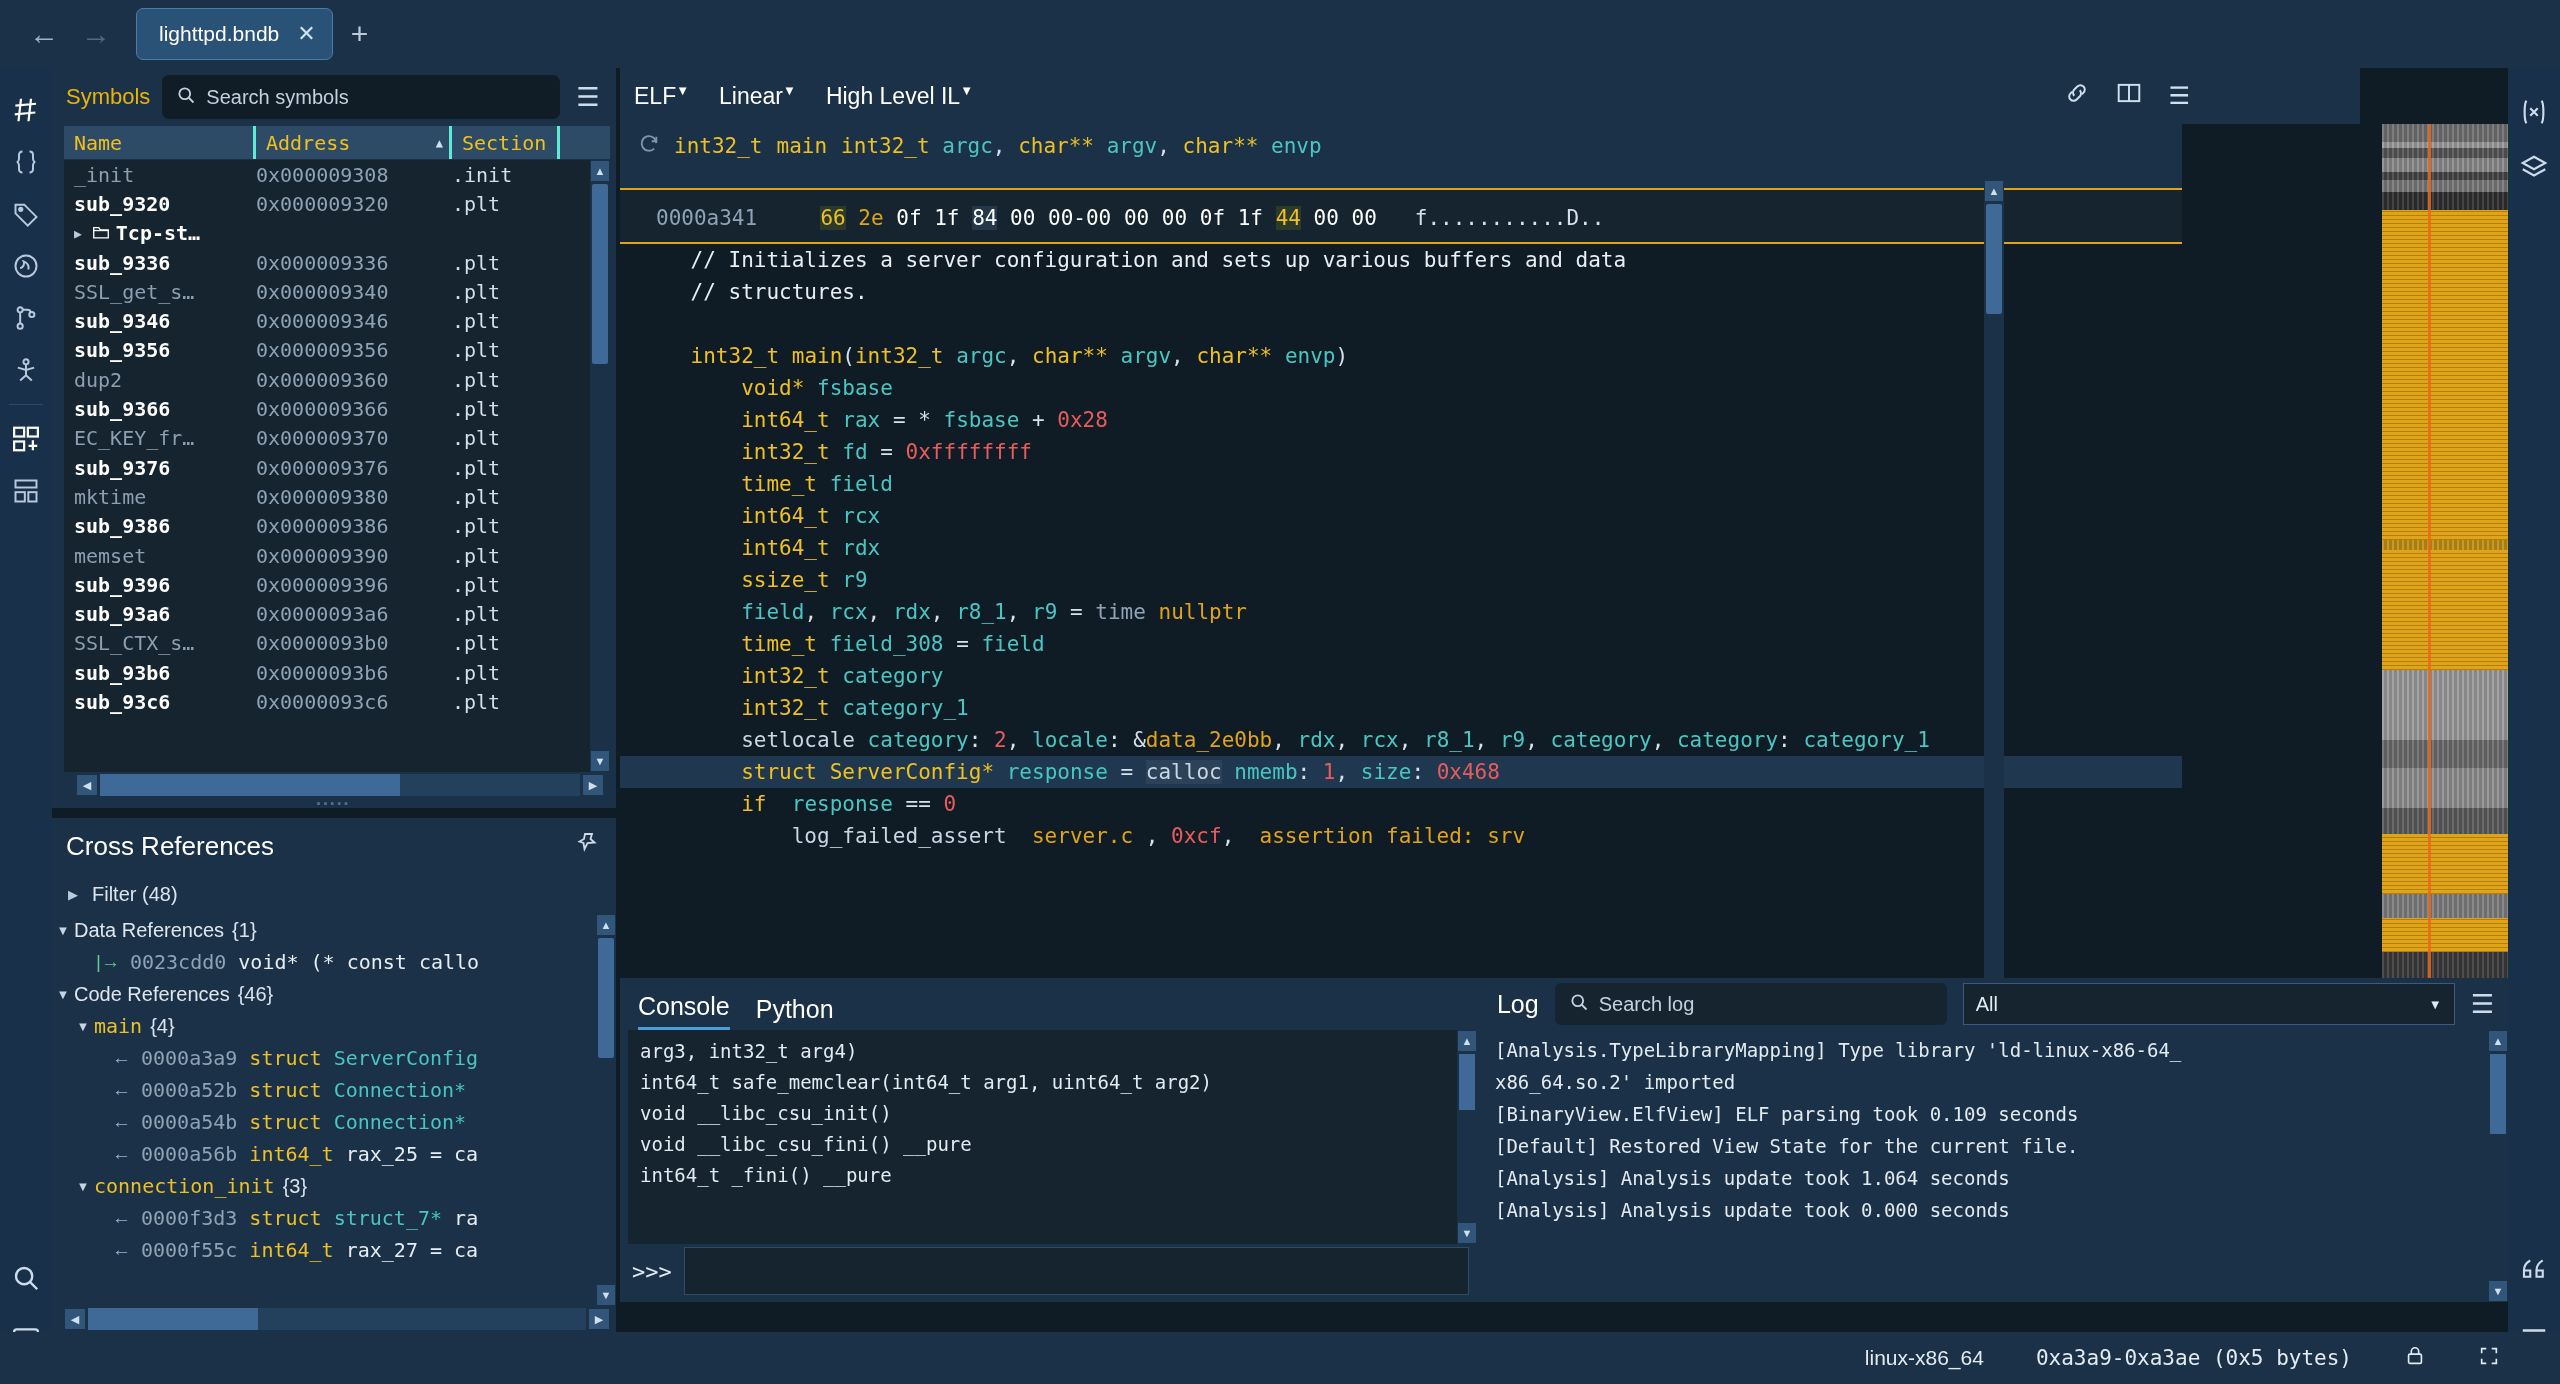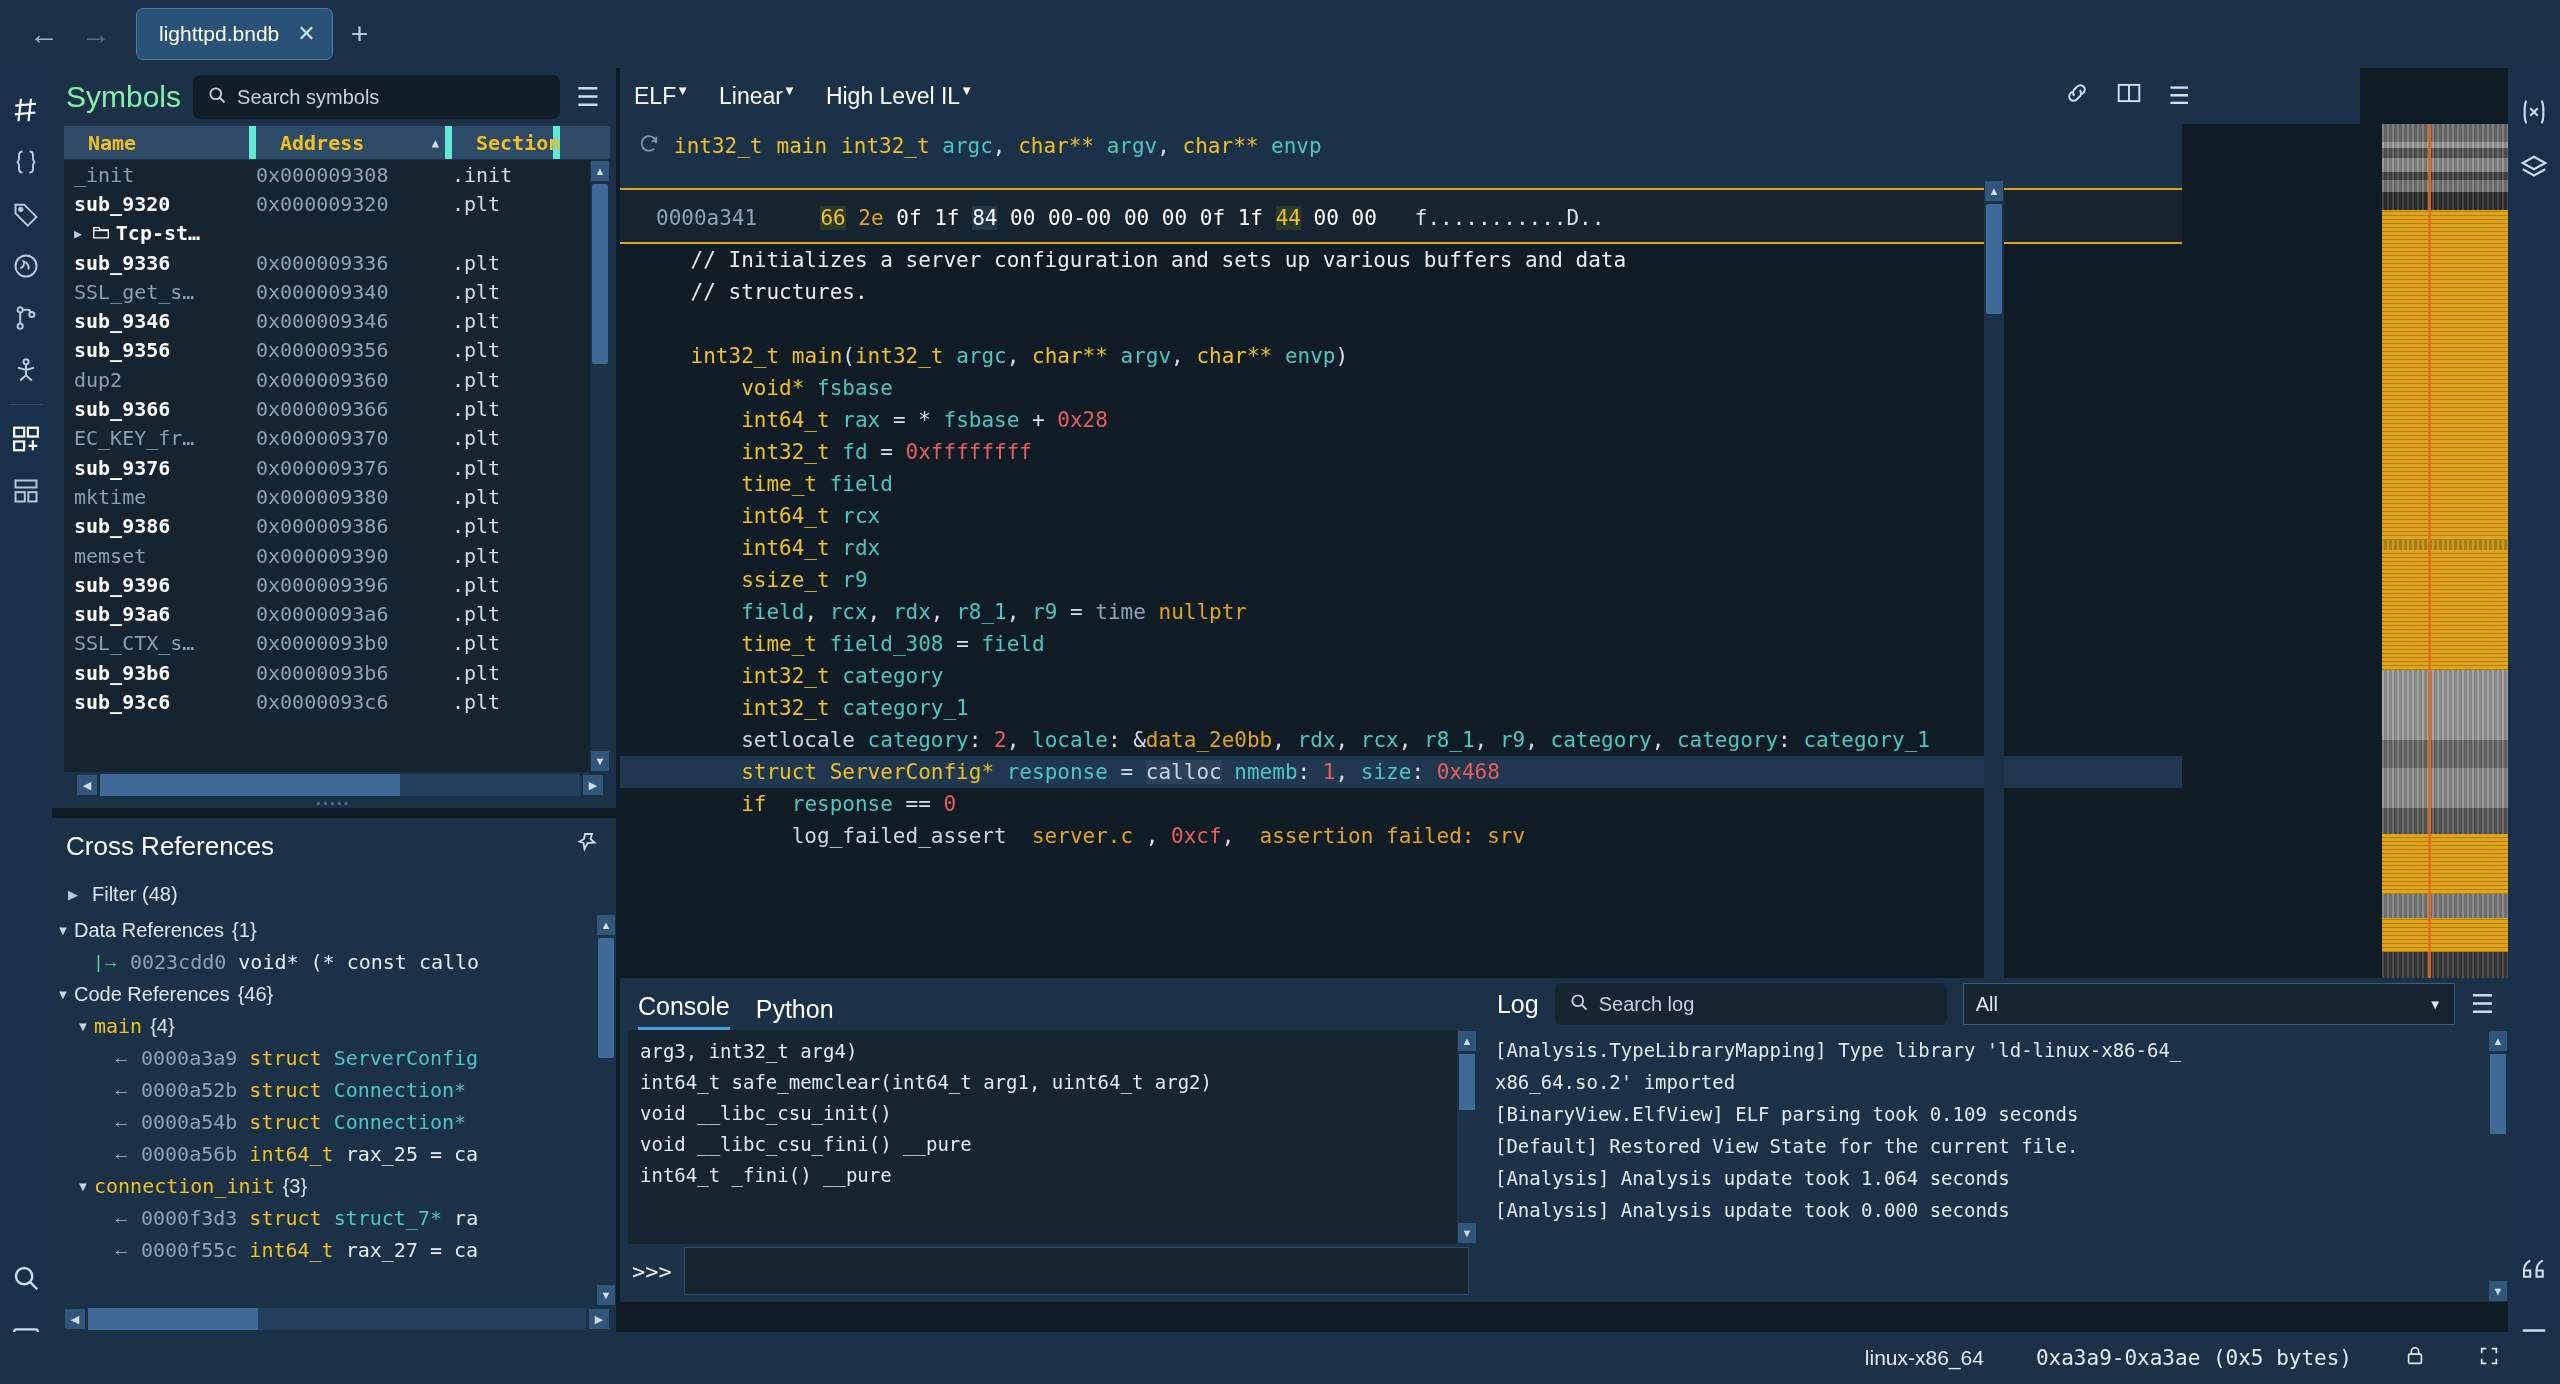--- a/index.html
+++ b/index.html
@@ -50,31 +50,31 @@
   #rrail .ric { width:44px; height:56px; display:flex; align-items:center; justify-content:center;
     color:#b7c9da; }
   #rrail .bottom { position:absolute; bottom:18px; display:flex; flex-direction:column; gap:14px; }
 
   
   #symbols {
     position:absolute; left:52px; top:68px; width:564px; height:740px;
     background:#1b3147; display:flex; flex-direction:column;
   }
   #symhdr { height:58px; display:flex; align-items:center; padding:0 12px 0 14px; gap:12px; }
-  #symhdr .title { font-size:30px; color:#86efac; }
+  #symhdr .title { font-size:22px; color:#eab308; }
   #symsearch {
     flex:1; height:44px; background:#101c26; border-radius:7px;
     display:flex; align-items:center; gap:10px; padding:0 14px; color:#c3d2e0; font-size:20px;
   }
   #symhdr .burger { font-size:26px; color:#cddcea; width:32px; text-align:center; }
 
   #symtblwrap { flex:1; margin:0 6px 0 12px; display:flex; flex-direction:column; position:relative; }
   #symhead { display:flex; height:34px; background:#2d4a66; border-bottom:1px solid #1b3147; }
-  #symhead .c { font-size:20px; color:#f0c020; display:flex; align-items:center; padding-left:24px;
-    border-right:7px solid #5eead4; position:relative;font-weight:bold; }
+  #symhead .c { font-size:20px; color:#f0c020; display:flex; align-items:center; padding-left:10px;
+    border-right:3px solid #5eead4; position:relative; }
   #symhead .c1 { width:192px; }
   #symhead .c2 { width:196px; }
   #symhead .c3 { width:108px; }
   #symhead .sortarrow { position:absolute; right:6px; font-size:12px; color:#cfe0ef; }
   #symbody { flex:1; background:#15242f; overflow:hidden; position:relative; }
   .symrow { display:flex; height:29.3px; align-items:center; }
   .symrow .n { width:192px; padding-left:10px; font-size:20px; white-space:nowrap; overflow:hidden; }
   .symrow .a { width:196px; font-size:20px; color:#8fa3b5; white-space:nowrap; }
   .symrow .s { width:108px; font-size:20px; color:#d5dfe9; white-space:nowrap; }
   .symrow .n.fn { color:#ffffff; font-weight:bold; }

